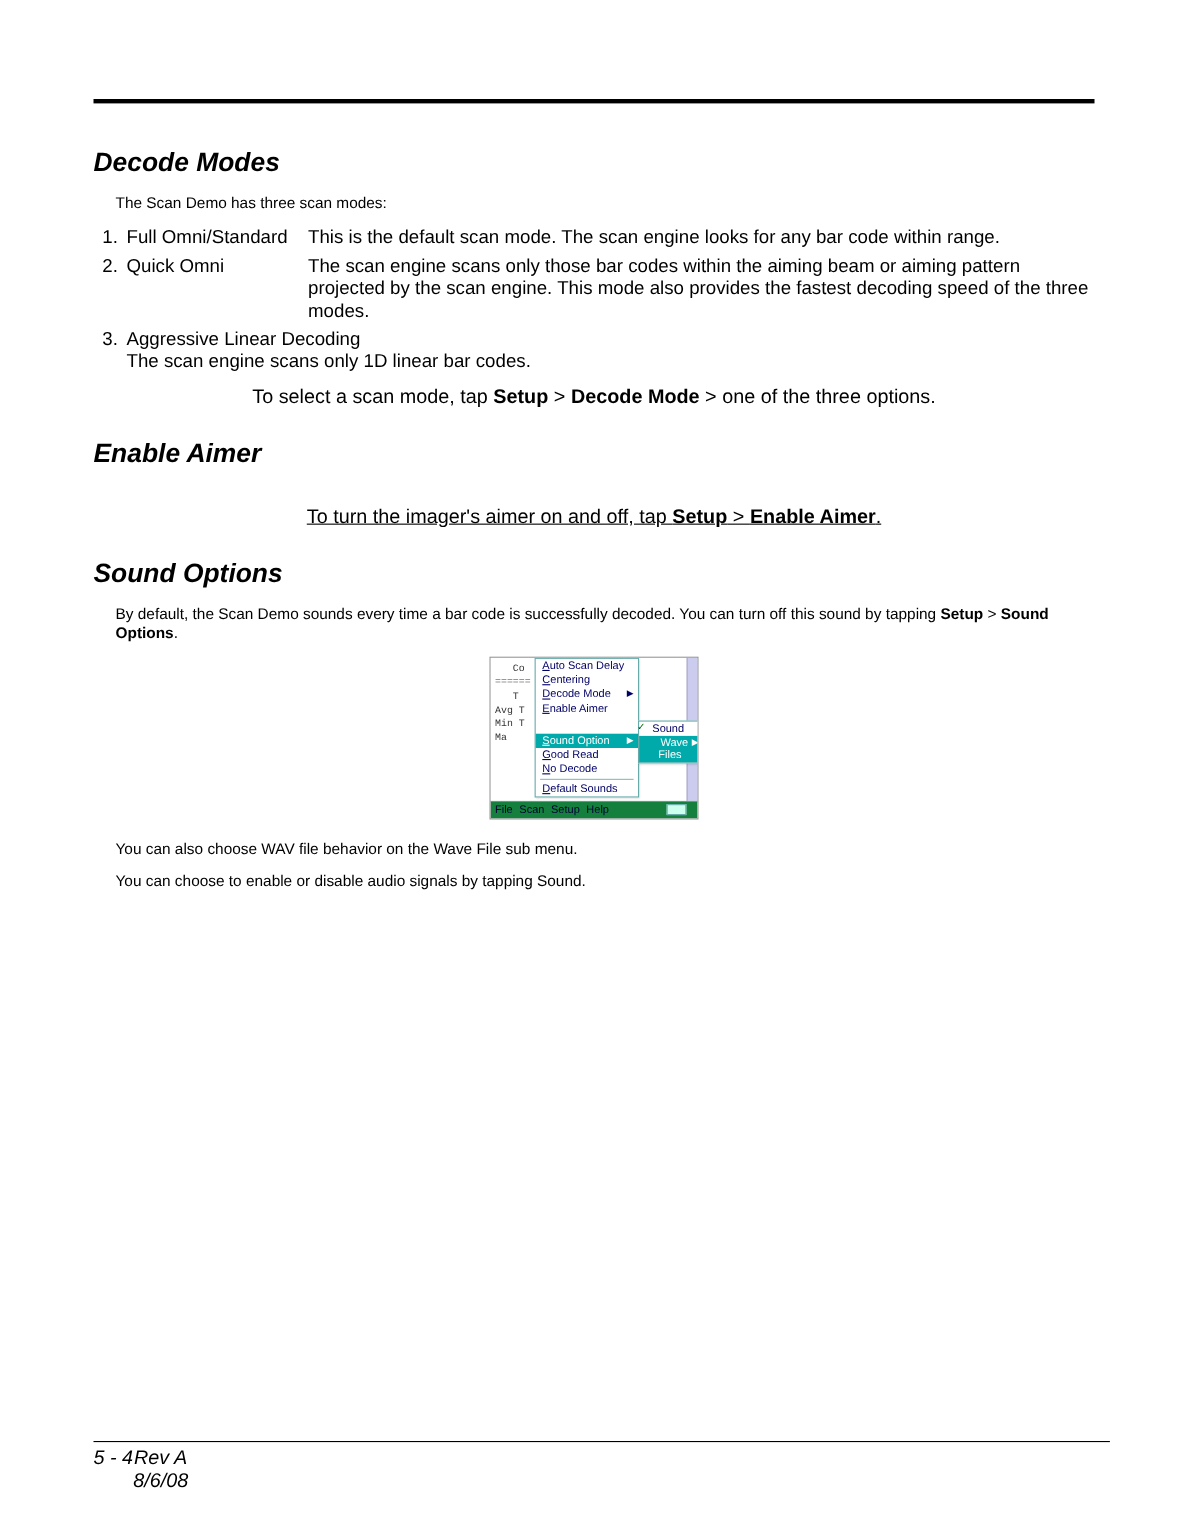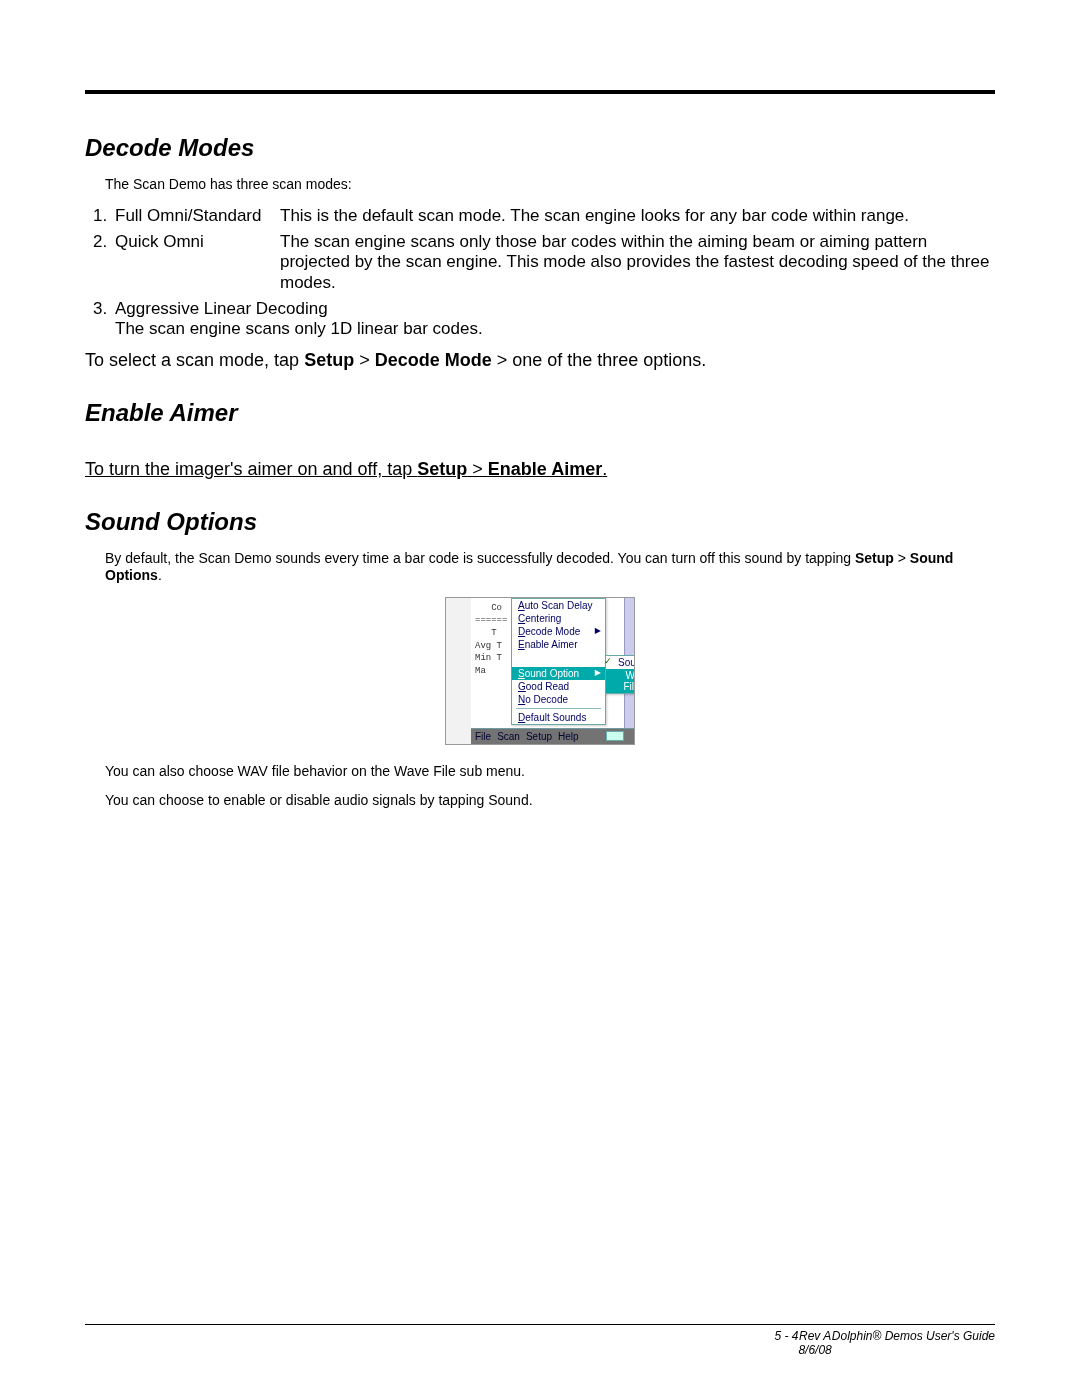--- a/index.html
+++ b/index.html
@@ -8,45 +8,45 @@
   .rule { border: none; border-top: 4px solid #000; margin-bottom: 40px; }
   h2.section { font-style: italic; font-weight: bold; font-size: 24px; margin-bottom: 14px; }
   p.body { font-size: 14px; line-height: 1.25; margin-bottom: 12px; margin-left: 20px; }
   .numlist { margin-left: 8px; margin-bottom: 10px; font-size: 17px; }
   .numitem { display: flex; align-items: flex-start; margin-bottom: 6px; line-height: 1.2; }
   .numitem .num { width: 22px; flex-shrink: 0; }
   .numitem .term { font-weight: normal; width: 165px; flex-shrink: 0; }
   .numitem .desc { flex: 1; }
   .numitem.stacked .term { width: auto; }
   .numitem.stacked .col { display: flex; flex-direction: column; }
-  .instr { font-size: 18px; margin-top: 6px; margin-bottom: 28px; }
+  .instr { font-size: 18px; margin-top: 6px; margin-bottom: 28px; text-align: center; }
   .section-gap { margin-top: 32px; text-decoration: underline; }
   .screenshot-wrap { display: flex; justify-content: center; margin: 8px 0 18px 0; }
   .shot { width: 190px; border: 1px solid #999; background: #f2f2f2; font-family: Tahoma, Arial, sans-serif; font-size: 10px; color: #000; }
   .shot-top { background: #fff; height: 70px; position: relative; overflow: hidden; }
   .shot-top .bglabels { position: absolute; top: 4px; left: 4px; font-family: 'Courier New', monospace; font-size: 9px; line-height: 1.4; color: #333; }
   .dropdown { position: absolute; top: 0; left: 40px; width: 95px; background: #fff; border: 1px solid #6aa; box-shadow: 1px 1px 2px rgba(0,0,0,0.2); }
   .dropdown .dd-item { color: #006; padding: 1px 6px; position: relative; }
   .dropdown .dd-item.hl { background: #0aa; color: #fff; margin-top: 16px; }
   .dropdown .dd-item .u { text-decoration: underline; }
   .dropdown .dd-sep { border-top: 1px solid #8bb; margin: 2px 4px; }
   .dropdown .arrow { position: absolute; right: 4px; top: 1px; font-size: 8px; }
   .submenu { position: absolute; top: 57px; left: 134px; width: 58px; background: #fff; border: 1px solid #6aa; box-shadow: 1px 1px 2px rgba(0,0,0,0.2); }
   .submenu .dd-item { color: #006; padding: 1px 4px; position: relative; }
   .submenu .dd-item.hl { background: #0aa; color: #fff; text-align: center; }
   .submenu .dd-item .check { position: absolute; left: -2px; top: 0; font-size: 9px; color: #060; }
   .submenu .dd-item .txt { padding-left: 8px; }
   .submenu .arrow { position: absolute; right: 2px; top: 1px; font-size: 8px; }
   .shot-scroll { width: 10px; background: #cce; border-left: 1px solid #99b; float: right; height: 100%; }
   .shot-body-wrap { display: flex; height: 70px; }
   .shot-body-wrap .shot-top { flex: 1; }
-  .shot-bottom { background: #737373; border-top: 1px solid #6e9aa2; height: 16px; display: flex; align-items: center; padding: 0 4px; font-size: 10px; color: #003; }
+  .shot-bottom { background: #15803d; border-top: 1px solid #6e9aa2; height: 16px; display: flex; align-items: center; padding: 0 4px; font-size: 10px; color: #003; }
   .shot-bottom span { margin-right: 6px; }
   .shot-bottom .kbd { margin-left: auto; width: 18px; height: 10px; background: #cfe; border: 1px solid #6aa; }
-  .footer { position: absolute; left: 85px; right: 85px; bottom: 40px; border-top: 1px solid #000; padding-top: 4px; display: flex; justify-content: flex-end; font-size: 12px; font-style: italic; }
+  .footer { position: absolute; left: 85px; right: 71px; bottom: 40px; border-top: 1px solid #000; padding-top: 4px; display: flex; justify-content: flex-start; font-size: 18px; font-style: italic; }
   .footer .mid { text-align: center; }
   b { font-weight: bold; }
 </style>
 </head>
 <body>
 
 <div class="page">
   <hr class="rule">
 
   <h2 class="section">Decode Modes</h2>
@@ -78,21 +78,21 @@
   <p class="instr section-gap">
     <span>To turn the imager's aimer on and off, tap </span><b>Setup</b><span> &gt; </span><b>Enable Aimer</b><span>.</span>
   </p>
 
   <h2 class="section">Sound Options</h2>
   <p class="body">
     <span>By default, the Scan Demo sounds every time a bar code is successfully decoded. You can turn off this sound by tapping </span><b>Setup</b><span> &gt; </span><b>Sound Options</b><span>.</span>
   </p>
 
   <div class="screenshot-wrap">
-    <div class="shot" style="position: relative; overflow: hidden; padding-left: 25px;">
+    <div class="shot" style="position: relative; overflow: hidden;">
       <div class="shot-body-wrap" style="position: relative; overflow: visible; height: 130px;">
         <div class="shot-top" style="overflow: visible; height: 130px;">
           <div class="bglabels" id="bglabels">&nbsp;&nbsp;&nbsp;Co<br>======<br>&nbsp;&nbsp;&nbsp;T<br>Avg&nbsp;T<br>Min&nbsp;T<br>Ma</div>
           <div class="dropdown" id="dropdown" style="height: auto;">
               <div class="dd-item"><span class="u">A</span>uto Scan Delay</div>
               <div class="dd-item"><span class="u">C</span>entering</div>
               <div class="dd-item"><span class="u">D</span>ecode Mode<span class="arrow">▶</span></div>
               <div class="dd-item"><span class="u">E</span>nable Aimer</div>
               <div class="dd-item hl"><span class="u">S</span>ound Option<span class="arrow">▶</span></div>
               <div class="dd-item"><span class="u">G</span>ood Read</div>
@@ -119,15 +119,14 @@
   </div>
 
   <p class="body">You can also choose WAV file behavior on the Wave File sub menu.</p>
   <p class="body">You can choose to enable or disable audio signals by tapping Sound.</p>
 
   <div class="footer">
     <span>5 - 4</span>
     <span class="mid">
       <span>Rev A</span><br><span>8/6/08</span>
     </span>
-    <span>Dolphin® Demos User's Guide</span>
   </div>
 </div>
 
 </body></html>

